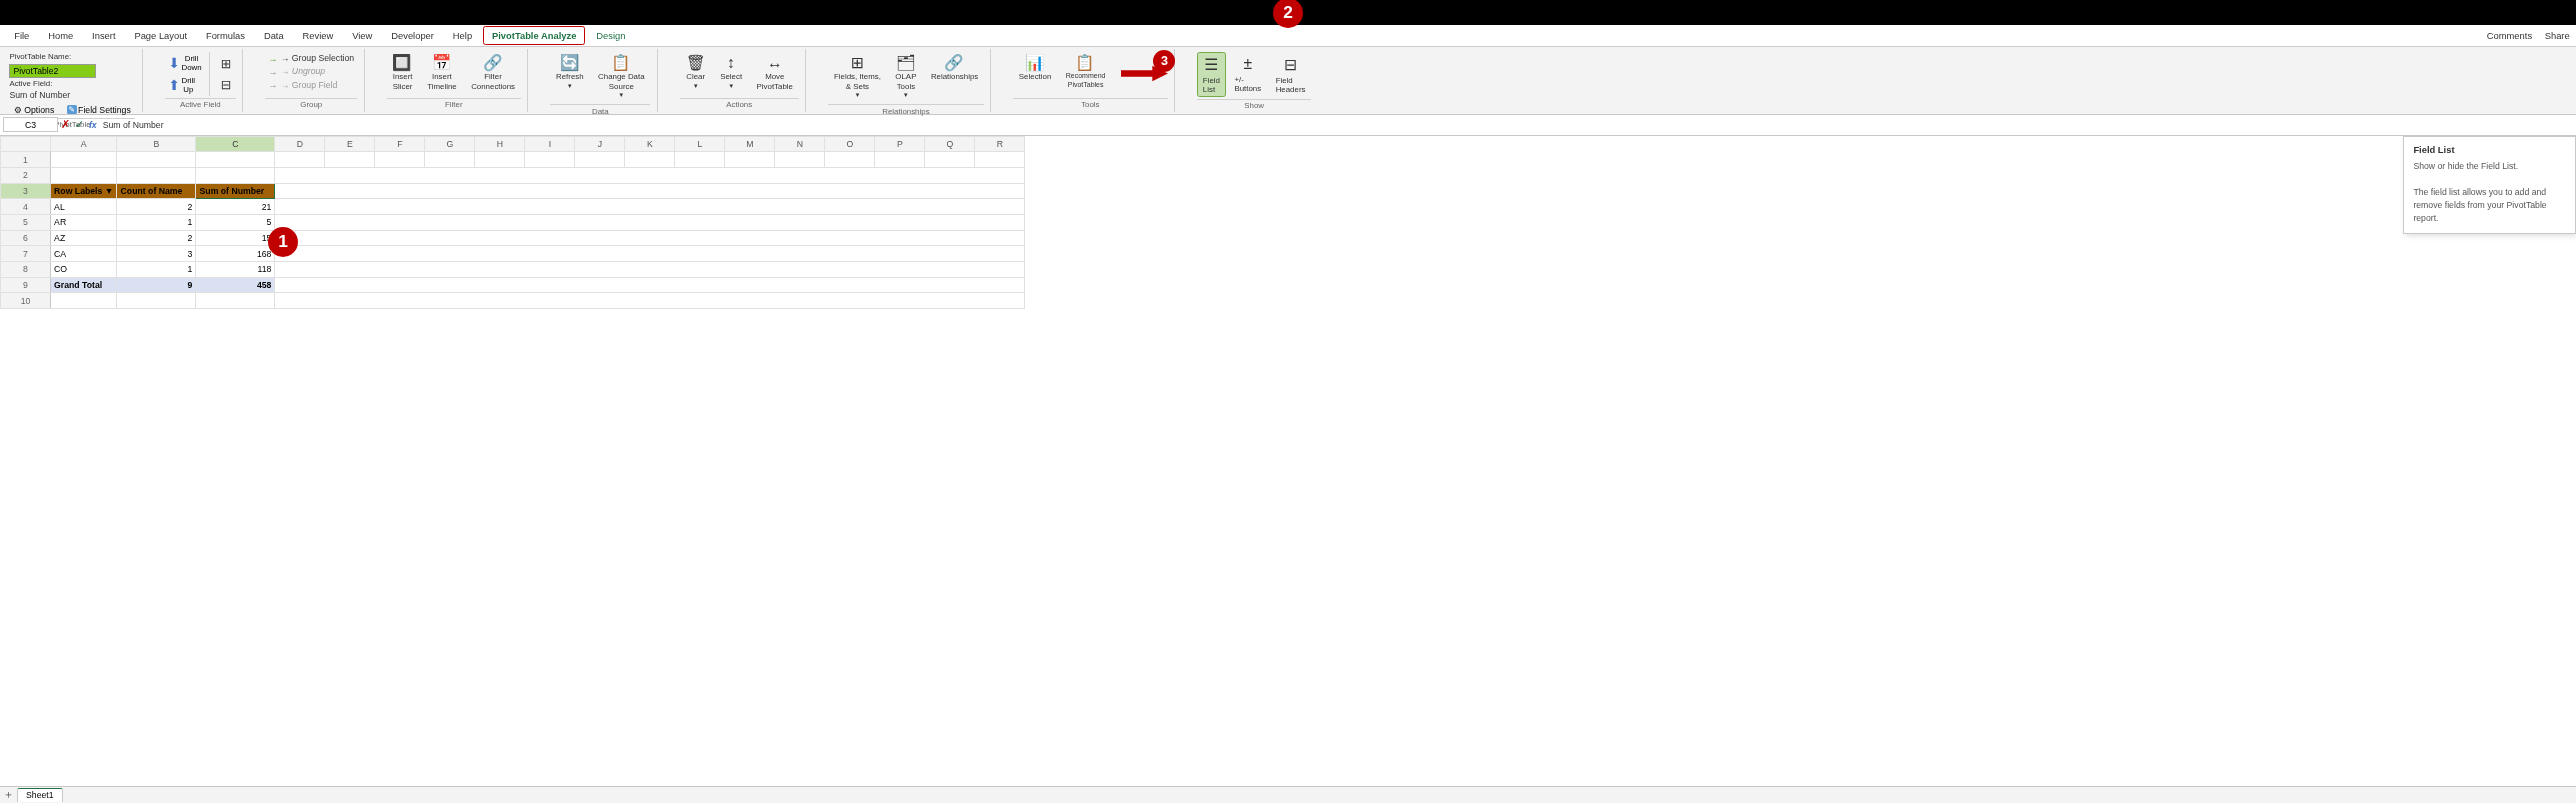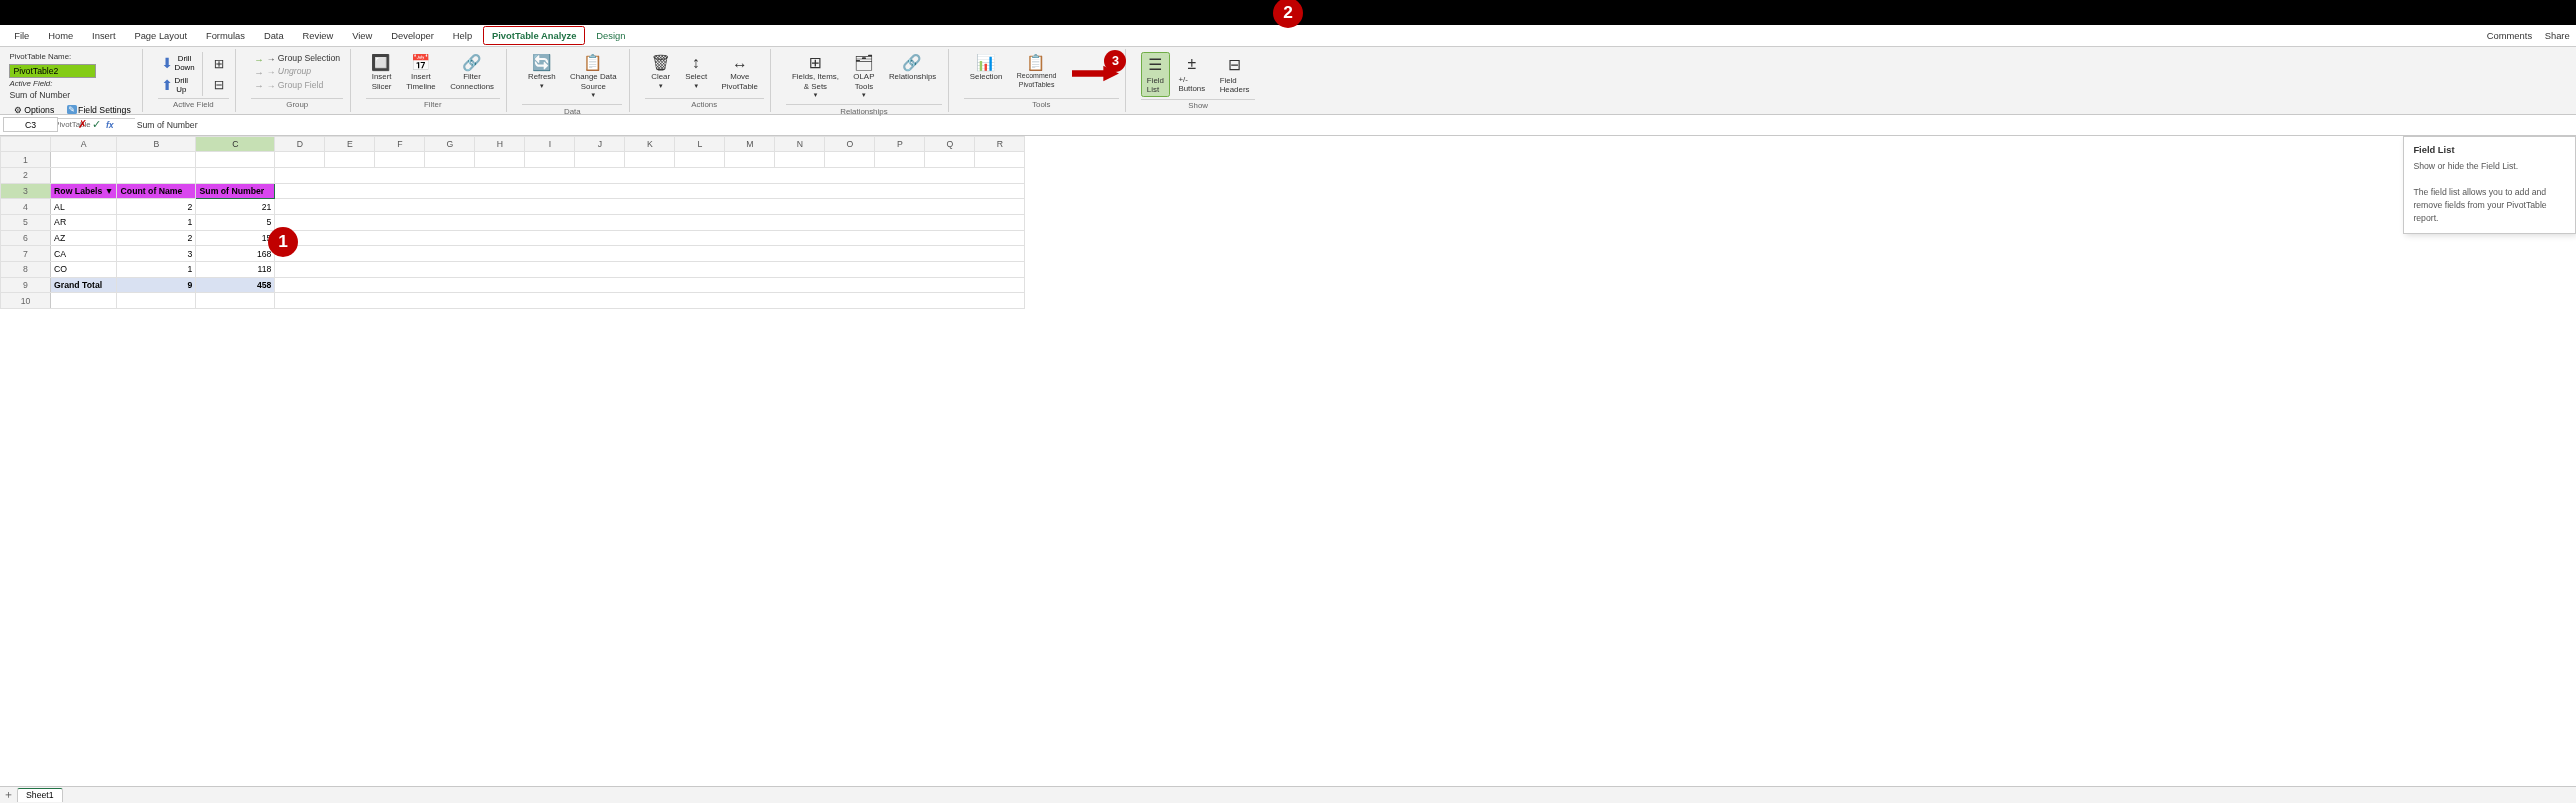--- a/index.html
+++ b/index.html
@@ -48,21 +48,21 @@
     }
 
     
     .ribbon {
       background: #f3f3f3;
       border-bottom: 0.8px solid #c8c8c8;
       display: flex;
       align-items: stretch;
       padding: 1.6px 3.1px;
       height: 68px;
-      gap: 9px;
+      gap: 16px;
     }
     .ribbon-section {
       display: flex;
       flex-direction: column;
       align-items: flex-start;
       border-right: 0.8px solid #d0d0d0;
       padding: 1.6px 6.3px 1.6px 6.3px;
       min-width: 63px;
     }
     .ribbon-section:last-child { border-right: none; }
@@ -157,21 +157,21 @@
     }
 
     
     .formula-bar {
       display: flex;
       align-items: center;
       border-bottom: 0.8px solid #c8c8c8;
       padding: 1.6px 3.1px;
       height: 20.5px;
       background: #fff;
-      gap: 20px;
+      gap: 3px;
     }
     .cell-ref {
       border: 0.8px solid #c8c8c8;
       padding: 1.6px 4.7px;
       font-size: 8.7px;
       width: 55px;
       text-align: center;
     }
     .formula-icons {
       display: flex;
@@ -214,21 +214,21 @@
     table.grid th.selected-col {
       background: #c6e0b4;
       color: #333;
     }
     table.grid td { background: #fff; }
     table.grid td.selected-cell {
       background: #c6e0b4;
       border: 1.6px solid #217346;
     }
     table.grid td.pivot-header {
-      background: #d946ef;
+      background: #a16207;
       font-weight: bold;
       margin-left: 28px;
     }
     table.grid td.pivot-grand-total {
       background: #d9e1f2;
       font-weight: bold;
     }
     table.grid td.num { text-align: right; }
     table.grid td.row-num-cell {
       background: #f3f3f3;
@@ -375,21 +375,21 @@
 
 <div class="ribbon">
 
   <div class="ribbon-section" style="min-width:126px;">
     <div class="ribbon-buttons" style="flex-direction:column; gap:1.6px;">
       <div class="pivot-name-row">
         <span style="font-size:7.9px; color:#333;">PivotTable Name:</span>
       </div>
       <input class="pivot-name-input" type="text" style="width: 87px; font-size: 8.7px; border: 0.8px solid rgb(153, 153, 153); padding: 0.8px 3.1px;" value="PivotTable2">
       <div class="active-field-row">
-        <span style="font-size:7.9px; color:#333;font-style:italic;">Active Field:</span>
+        <span style="font-size:7.9px; color:#333;">Active Field:</span>
       </div>
       <div style="font-size:8.7px; color:#333; font-weight:normal;">Sum of Number</div>
       <div style="display:flex; gap:3.1px; margin-top:1.6px;">
         <div class="options-btn" style="font-size:8.7px;">⚙ Options</div>
         <div class="options-btn" style="font-size:8.7px; display:flex; align-items:center; gap:1.6px;">
           <span style="font-size:7.9px; background:#5b9bd5; color:#fff; padding:0 1.6px; border-radius:1.6px;">✎</span>
           <span>Field Settings</span>
         </div>
       </div>
     </div>

